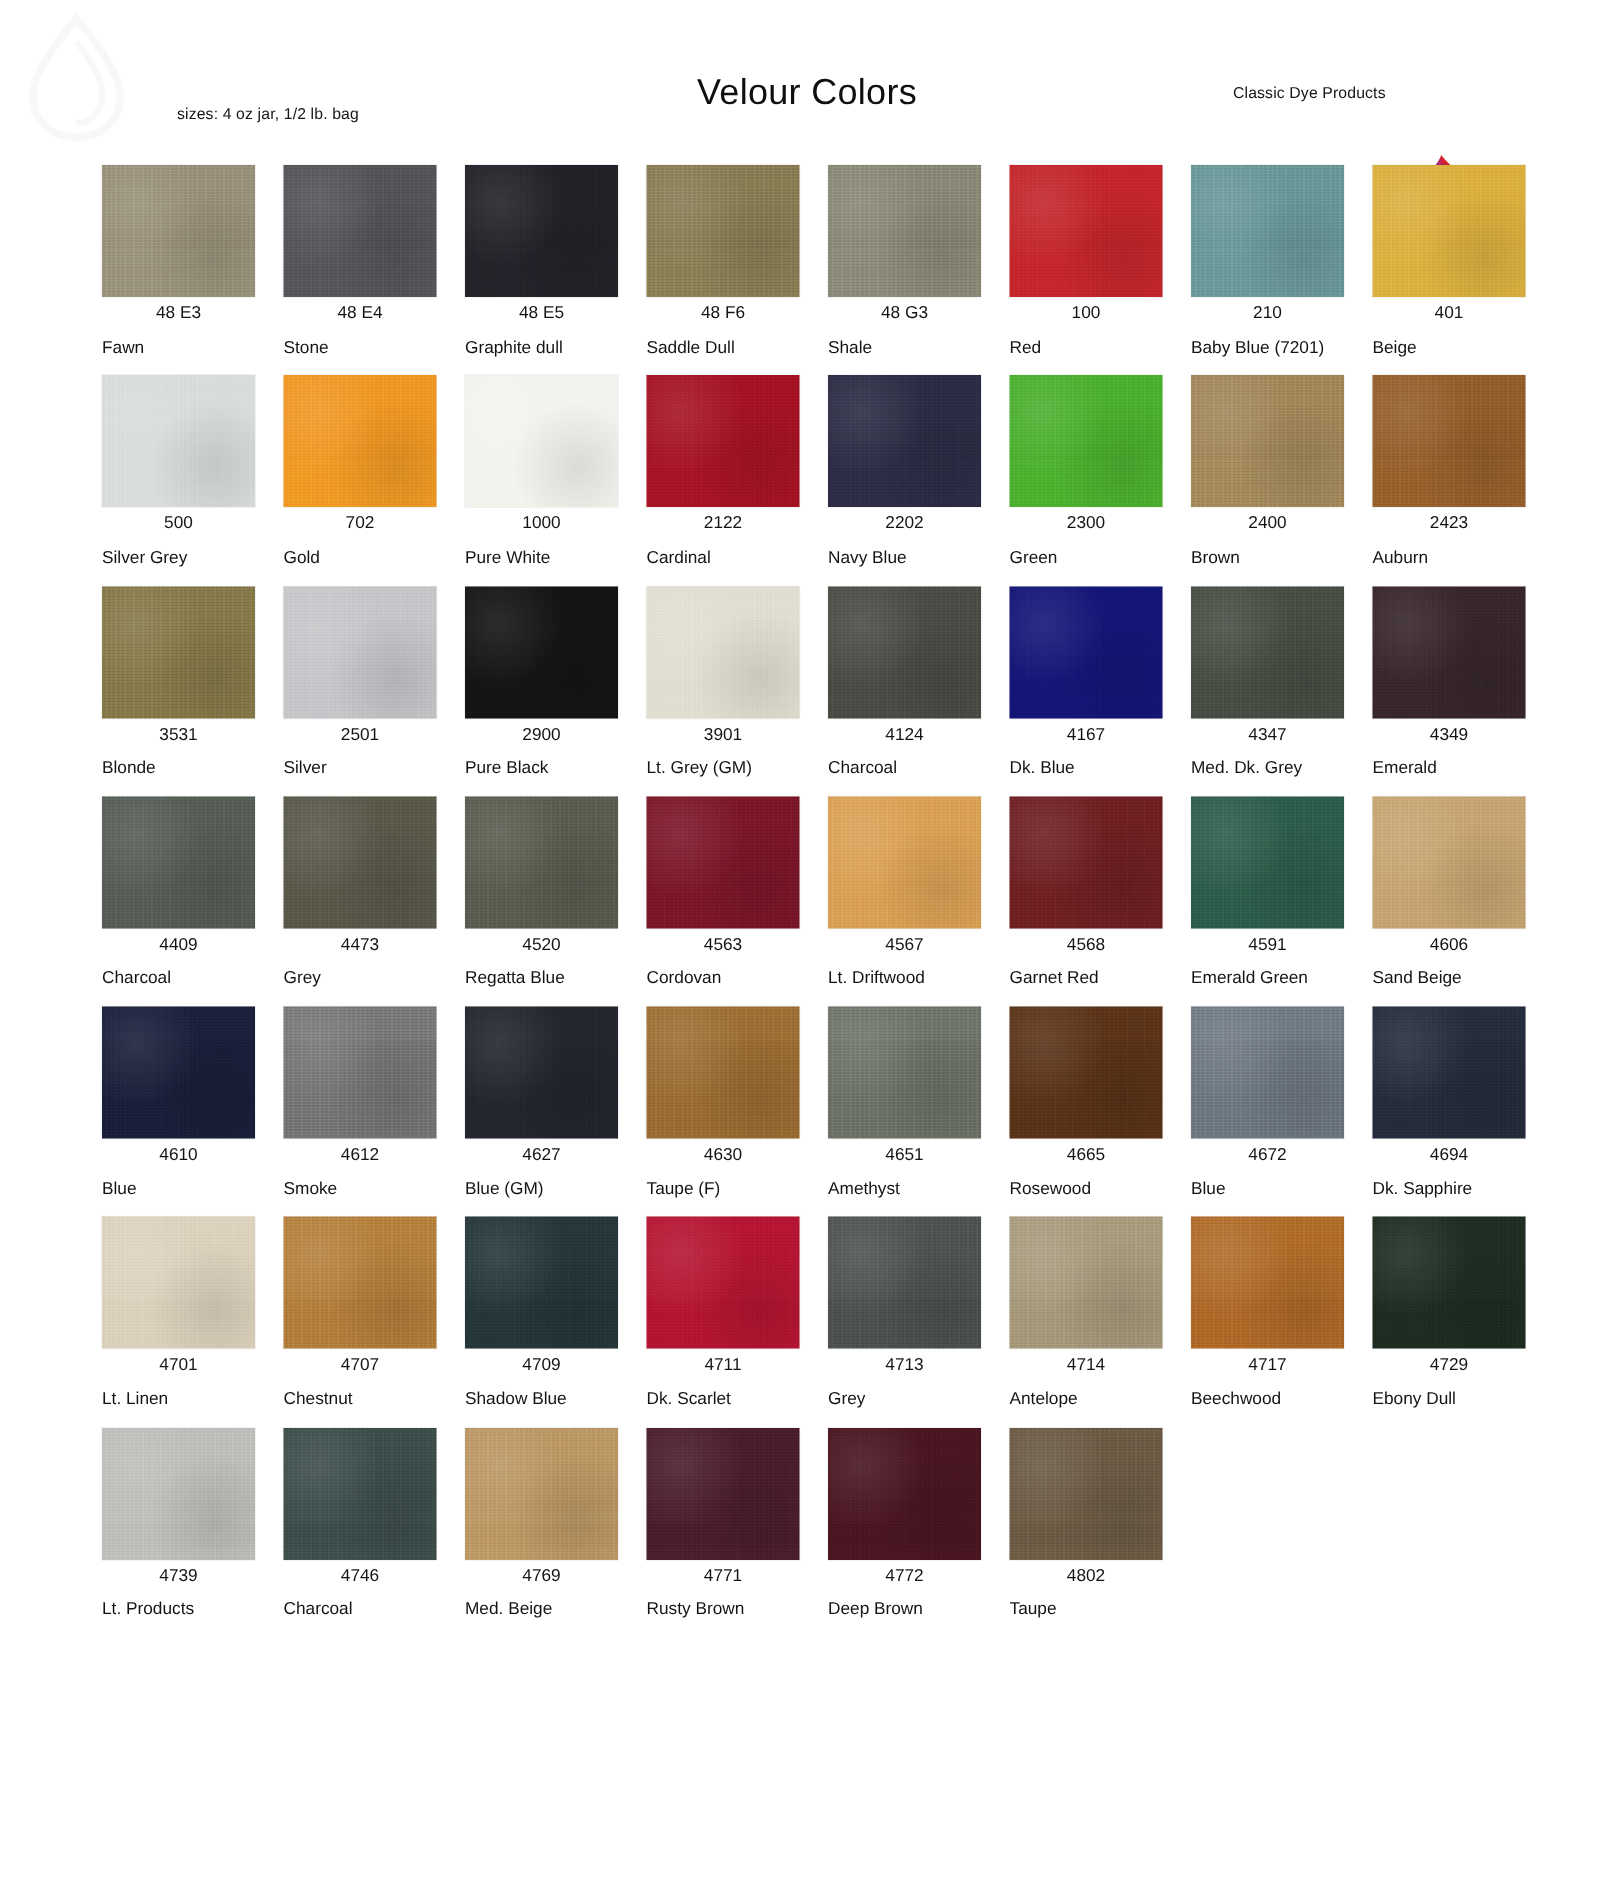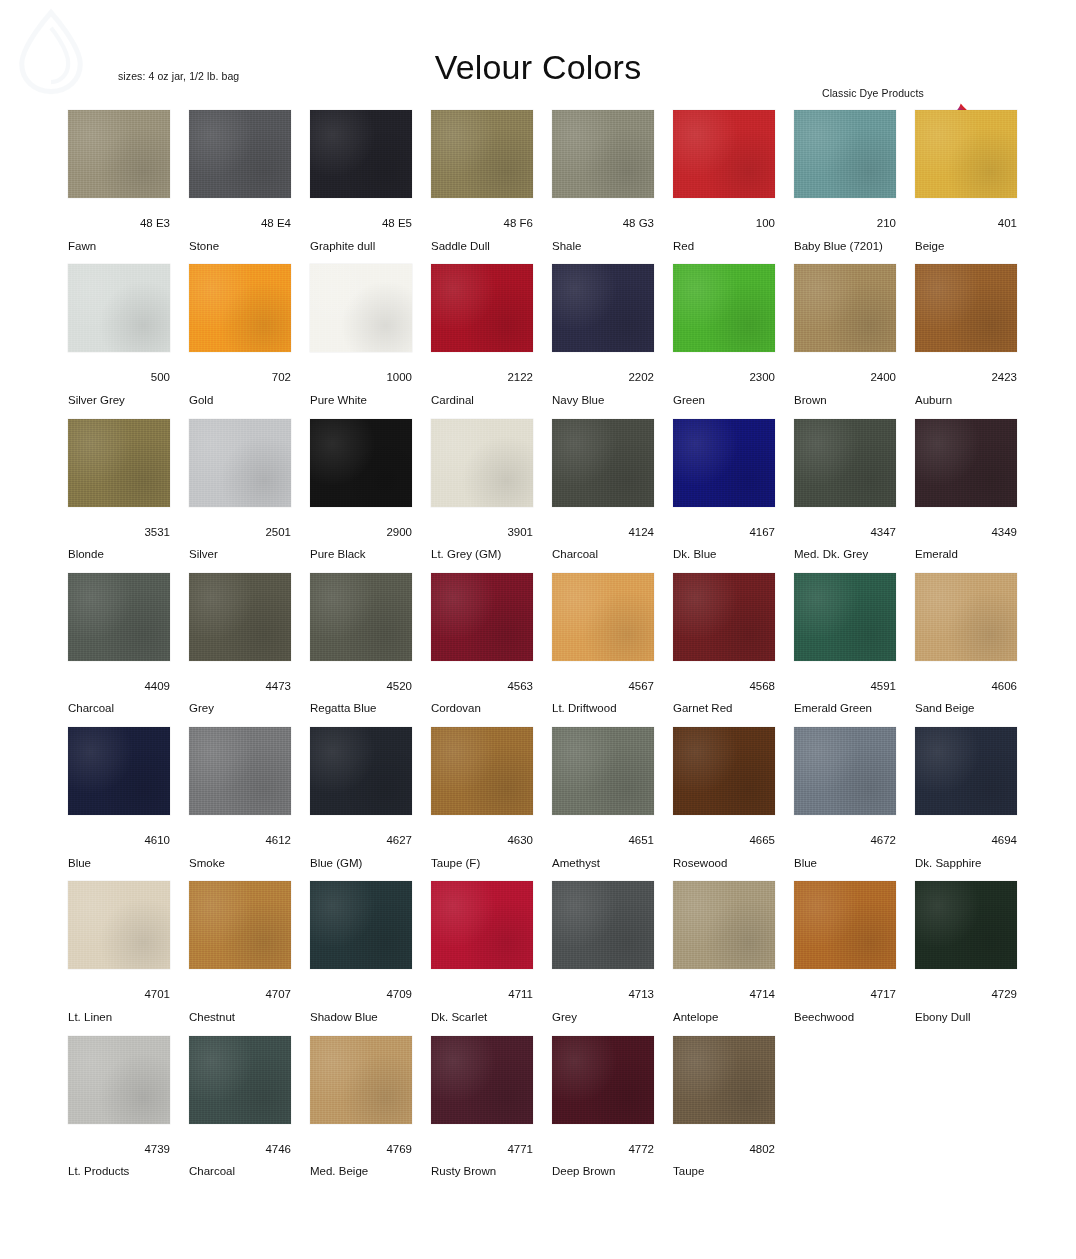--- a/index.html
+++ b/index.html
@@ -43,29 +43,29 @@
     letter-spacing: 0.1px;
     color: #161616;
     white-space: nowrap;
   }
   #page-title {
     position: absolute;
     left: 0;
     top: 0;
     width: 1076px;
     text-align: center;
-    font-size: 34px;
+    font-size: 24px;
     font-weight: 400;
     color: #0f0f0f;
     letter-spacing: 0.2px;
   }
   #brand-name {
     position: absolute;
     left: 822px;
-    top: 39px;
+    top: 8px;
     font-size: 10.5px;
     color: #161616;
     white-space: nowrap;
     letter-spacing: 0.1px;
   }
   #brand-logo {
     position: absolute;
     left: 940px;
     top: 53px;
     width: 40px;
@@ -107,22 +107,22 @@
   .swatch-chip::after {
     content: "";
     position: absolute;
     inset: 0;
     background:
       radial-gradient(circle at 22% 28%, rgba(255,255,255,0.10), rgba(255,255,255,0) 42%),
       radial-gradient(circle at 74% 70%, rgba(0,0,0,0.10), rgba(0,0,0,0) 46%);
     pointer-events: none;
   }
   .swatch-code {
-    margin-top: 19px;
-    text-align: right;
+    margin-top: 5px;
+    text-align: center;
     font-size: 11.5px;
     color: #141414;
     line-height: 1.1;
     white-space: nowrap;
   }
   .swatch-label {
     margin-top: 10px;
     text-align: left;
     font-size: 11.5px;
     color: #141414;

